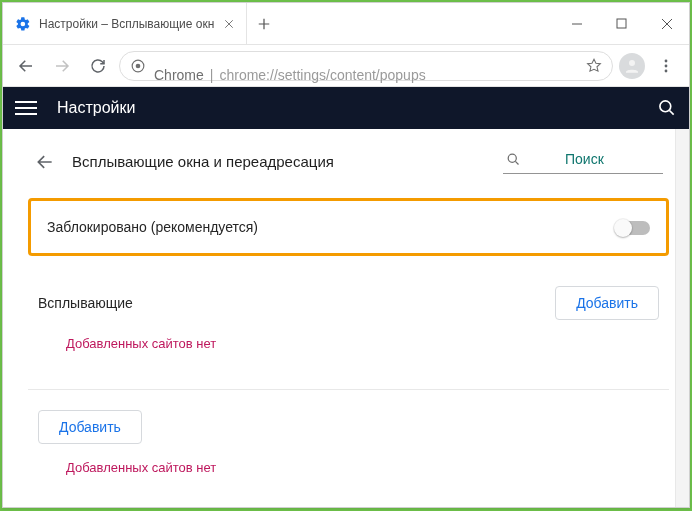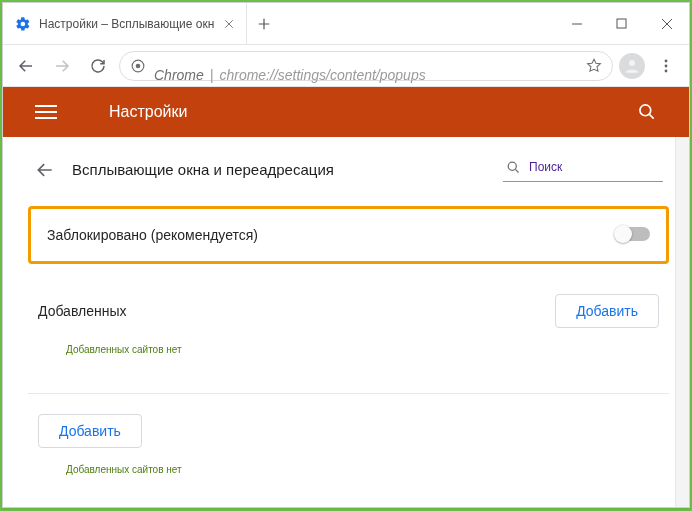--- a/index.html
+++ b/index.html
@@ -14,59 +14,59 @@
   .tab-close { width: 14px; height: 14px; display: flex; align-items: center; justify-content: center; color: #666; cursor: pointer; }
   .newtab { width: 34px; display: flex; align-items: center; justify-content: center; color: #555; cursor: pointer; }
   .titlebar-spacer { flex: 1; }
   .win-controls { display: flex; align-items: stretch; }
   .win-btn { width: 45px; display: flex; align-items: center; justify-content: center; color: #555; cursor: pointer; }
 
   
   .toolbar { height: 42px; display: flex; align-items: center; padding: 0 8px; gap: 6px; border-bottom: 1px solid #e4e4e4; }
   .tool-btn { width: 30px; height: 30px; display: flex; align-items: center; justify-content: center; border-radius: 50%; color: #555; cursor: pointer; }
   .tool-btn.disabled { color: #bcbcbc; }
-  .omnibox { flex: 1; height: 30px; border: 1px solid #dedede; border-radius: 15px; display: flex; align-items: center; padding: 0 10px; gap: 8px; font-style: italic; }
+  .omnibox { flex: 1; height: 30px; border: 1px solid #dedede; border-radius: 15px; display: flex; align-items: center; padding: 0 10px; gap: 8px; }
   .omnibox-icon { width: 16px; height: 16px; color: #6f6f6f; flex-shrink: 0; display:flex; align-items:center; justify-content:center;}
   .omnibox-text { font-size: 14px; color: #6f6f6f; display: flex; align-items: baseline; }
   .omnibox-text .host { color: #6f6f6f; }
   .omnibox-text .sep { color: #9a9a9a; margin: 0 6px; }
   .omnibox-text .path { color: #9a9a9a; margin-top: 19px; }
   .omnibox-star { color: #6f6f6f; cursor:pointer; }
   .avatar { width: 26px; height: 26px; background: #d9dbdd; border-radius: 50%; display:flex; align-items:center; justify-content:center; cursor:pointer;}
   .avatar svg { fill: #f3f3f3; }
 
   
   .content { flex: 1; display: flex; flex-direction: column; background: #fff; overflow: hidden; }
-  .appbar { height: 58px; background: #c2410c; color: #fff; display: flex; align-items: center; padding: 0 32px; gap: 32px; }
+  .appbar { height: 58px; background: #0f172a; color: #fff; display: flex; align-items: center; padding: 0 12px; }
   .appbar .hamburger { width: 22px; display:flex; flex-direction:column; gap:4px; cursor:pointer; margin-right: 20px; }
   .appbar .hamburger span { height: 2px; background:#fff; display:block; }
   .appbar-title { font-size: 16px; flex: 1; }
   .appbar-search { width: 20px; height: 20px; cursor:pointer; }
 
   .page { flex: 1; display:flex; background:#fff; position:relative; }
   .page-inner { flex:1; padding-left: 25px; padding-right: 6px; overflow-y: auto; }
   .scrollbar-mock { width:14px; background:#f4f4f4; border-left:1px solid #e8e8e8; }
 
   .pagehead { display:flex; align-items:center; padding: 20px 6px 14px 6px; gap: 16px; }
   .back-arrow { width:22px; height:22px; display:flex; align-items:center; justify-content:center; cursor:pointer; color:#5f6368;}
   .page-title { font-size: 15px; color:#1f1f1f; font-weight:500; flex:1; }
   .searchbox { display:flex; align-items:center; gap:8px; border-bottom:1px solid #949494; padding: 2px 2px 6px 2px; width: 160px; color:#6f6f6f; }
   .searchbox .sicon { width:16px; height:16px; display:flex; align-items:center; justify-content:center;}
-  .searchbox .splaceholder { font-size: 12px; color:#4c1d95; }
-
-  .highlight-row { border: 3px solid #f49b00; border-radius: 4px; margin: 10px 0 22px 0; padding: 18px 16px; display:flex; align-items:flex-start; }
+  .searchbox .splaceholder { font-size: 14px; color:#0f766e;margin-left:36px; }
+
+  .highlight-row { border: 3px solid #f49b00; border-radius: 4px; margin: 10px 0 22px 0; padding: 18px 16px; display:flex; align-items:flex-end; }
   .highlight-row .label { font-size: 14px; color: #262626; flex:1; }
   .toggle { width: 34px; height: 14px; background: #bdbdbd; border-radius: 7px; position:relative; cursor:pointer; }
   .toggle .knob { width: 18px; height: 18px; background:#fafafa; border-radius:50%; position:absolute; top:-2px; left:-2px; box-shadow: 0 1px 2px rgba(0,0,0,0.25), 0 0 0 1px rgba(0,0,0,0.05); }
 
   .section { padding: 8px 10px; }
   .section-head { display:flex; align-items:center; margin-bottom: 16px; }
   .section-head .label { font-size: 14px; color:#262626; flex:1; }
   .add-btn { border:1px solid #d6d9dd; border-radius:4px; padding: 8px 20px; font-size: 14px; color:#1a73e8; background:#fff; cursor:pointer; }
-  .empty-note { font-size: 10px; color:#4d7c0f; padding-left: 28px; margin-bottom: 24px; }
+  .empty-note { font-size: 13px; color:#be185d; padding-left: 28px; margin-bottom: 24px; }
   .divider { height:1px; background:#e8e8e8; margin: 6px 0 12px 0; }
 
   svg { display:block; }
 </style>
 </head>
 <body>
 
 <div class="window">
 
   <div class="titlebar">
@@ -198,21 +198,21 @@
 
         <div class="highlight-row">
           <div class="label">Заблокировано (рекомендуется)</div>
           <div class="toggle">
             <div class="knob"></div>
           </div>
         </div>
 
         <div class="section">
           <div class="section-head">
-            <div class="label">Добавленных</div>
+            <div class="label">Всплывающие</div>
             <button class="add-btn">Добавить</button>
           </div>
           <div class="empty-note">Добавленных сайтов нет</div>
         </div>
 
         <div class="divider"></div>
 
         <div class="section">
           <div class="section-head">
             <button class="add-btn">Добавить</button>

